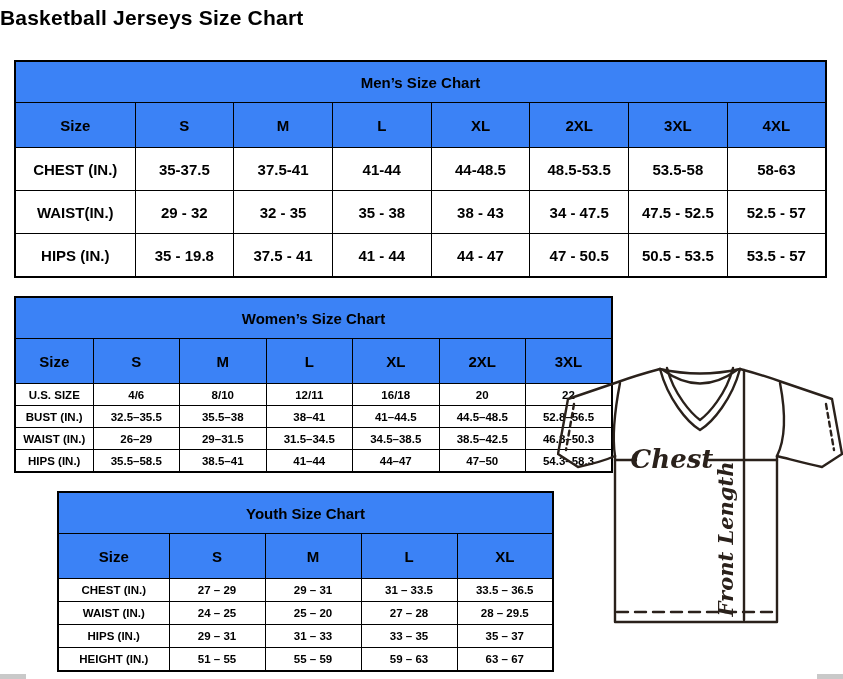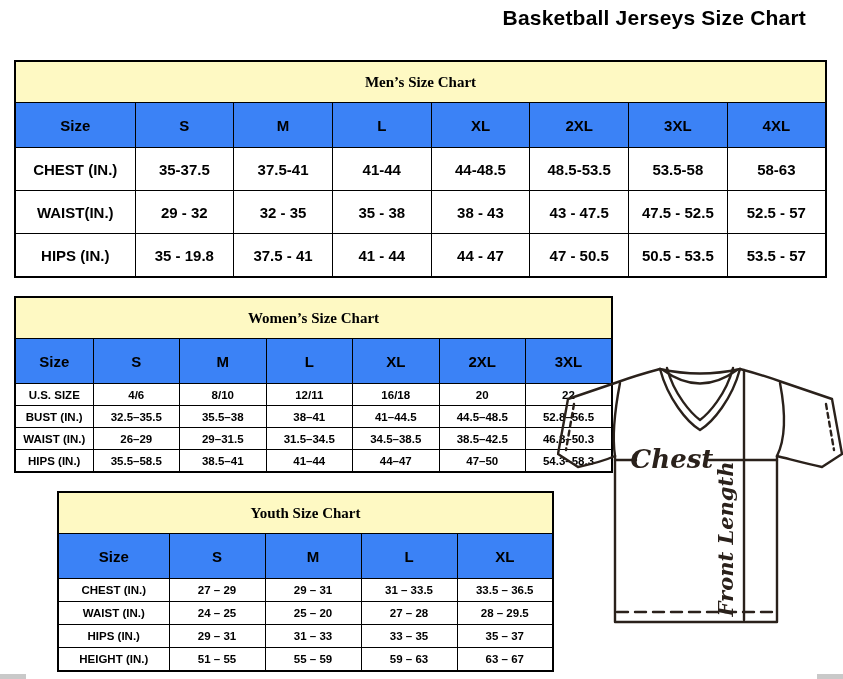--- a/index.html
+++ b/index.html
@@ -1,33 +1,33 @@
 <!DOCTYPE html>
 <html><head>
 <meta charset="utf-8">
 <style>
   html,body { margin:0; padding:0; }
   body {
     width:843px; height:679px; background:#ffffff; position:relative;
     font-family:"Liberation Sans", sans-serif; color:#000; overflow:hidden;
   }
   .page-title {
-    position:absolute; top:6px; left:0; width:806px; text-align:right;
+    position:absolute; top:6px; left:0; width:806px; text-align:left;
     font-size:21px; font-weight:bold; letter-spacing:0.2px;
   }
   .size-table { position:absolute; }
   .size-table table {
     border-collapse:collapse; table-layout:fixed; width:100%;
     border:2px solid #000;
   }
   .size-table th, .size-table td {
     border:1.5px solid #000; text-align:center; vertical-align:middle;
     font-weight:bold; padding:0;
   }
-  .band th { background:#fef9c3; font-size:15px; height:40px;font-family:Liberation Serif, serif; }
+  .band th { background:#3b82f6; font-size:15px; height:40px; }
   .hdr th { font-size:15px; height:44px; background:#3b82f6; }
   .men-row td { font-size:15px; height:42px; }
   .small-row td { font-size:11.5px; }
   .women-row td { height:21px;margin-left:48px; }
   .youth-row td { height:22px; }
   #men-table   { left:14px; top:60px;  width:813px; }
   #women-table { left:14px; top:296px; width:599px; }
   #youth-table { left:14px; top:491px; width:497px;margin-left:43px; }
   #jersey { position:absolute; left:557px; top:363px; width:286px; height:305px; }
   .scrollbar-btn { position:absolute; bottom:0; height:5px; width:26px; background:#c9c9c9; }
@@ -74,21 +74,21 @@
       <td>48.5-53.5</td>
       <td>53.5-58</td>
       <td>58-63</td>
     </tr>
     <tr class="men-row">
       <td>WAIST(IN.)</td>
       <td>29 - 32</td>
       <td>32 - 35</td>
       <td>35 - 38</td>
       <td>38 - 43</td>
-      <td>43 - 47.5</td>
+      <td>34 - 47.5</td>
       <td>47.5 - 52.5</td>
       <td>52.5 - 57</td>
     </tr>
     <tr class="men-row">
       <td>HIPS (IN.)</td>
       <td>35 - 19.8</td>
       <td>37.5 - 41</td>
       <td>41 - 44</td>
       <td>44 - 47</td>
       <td>47 - 50.5</td>

